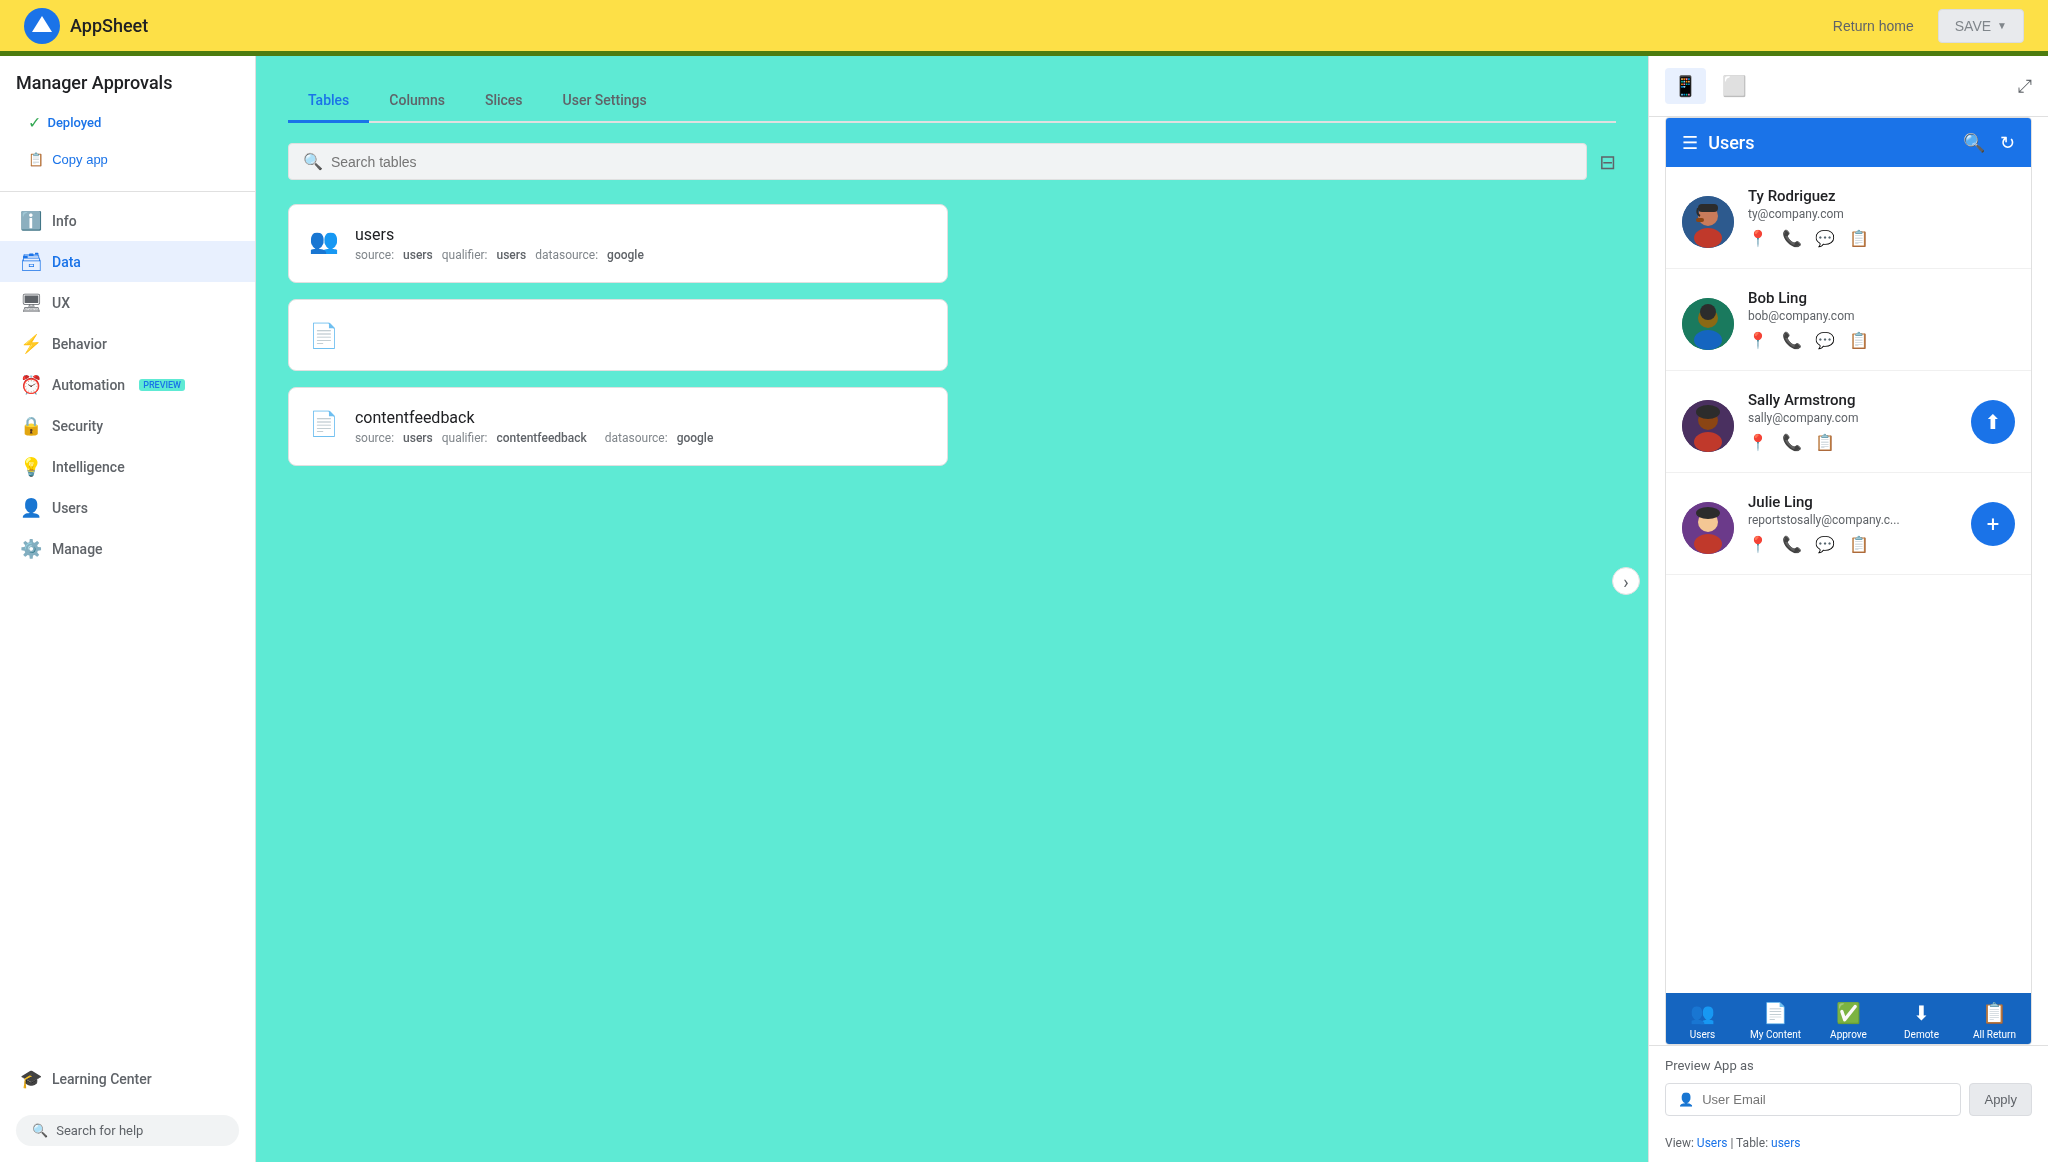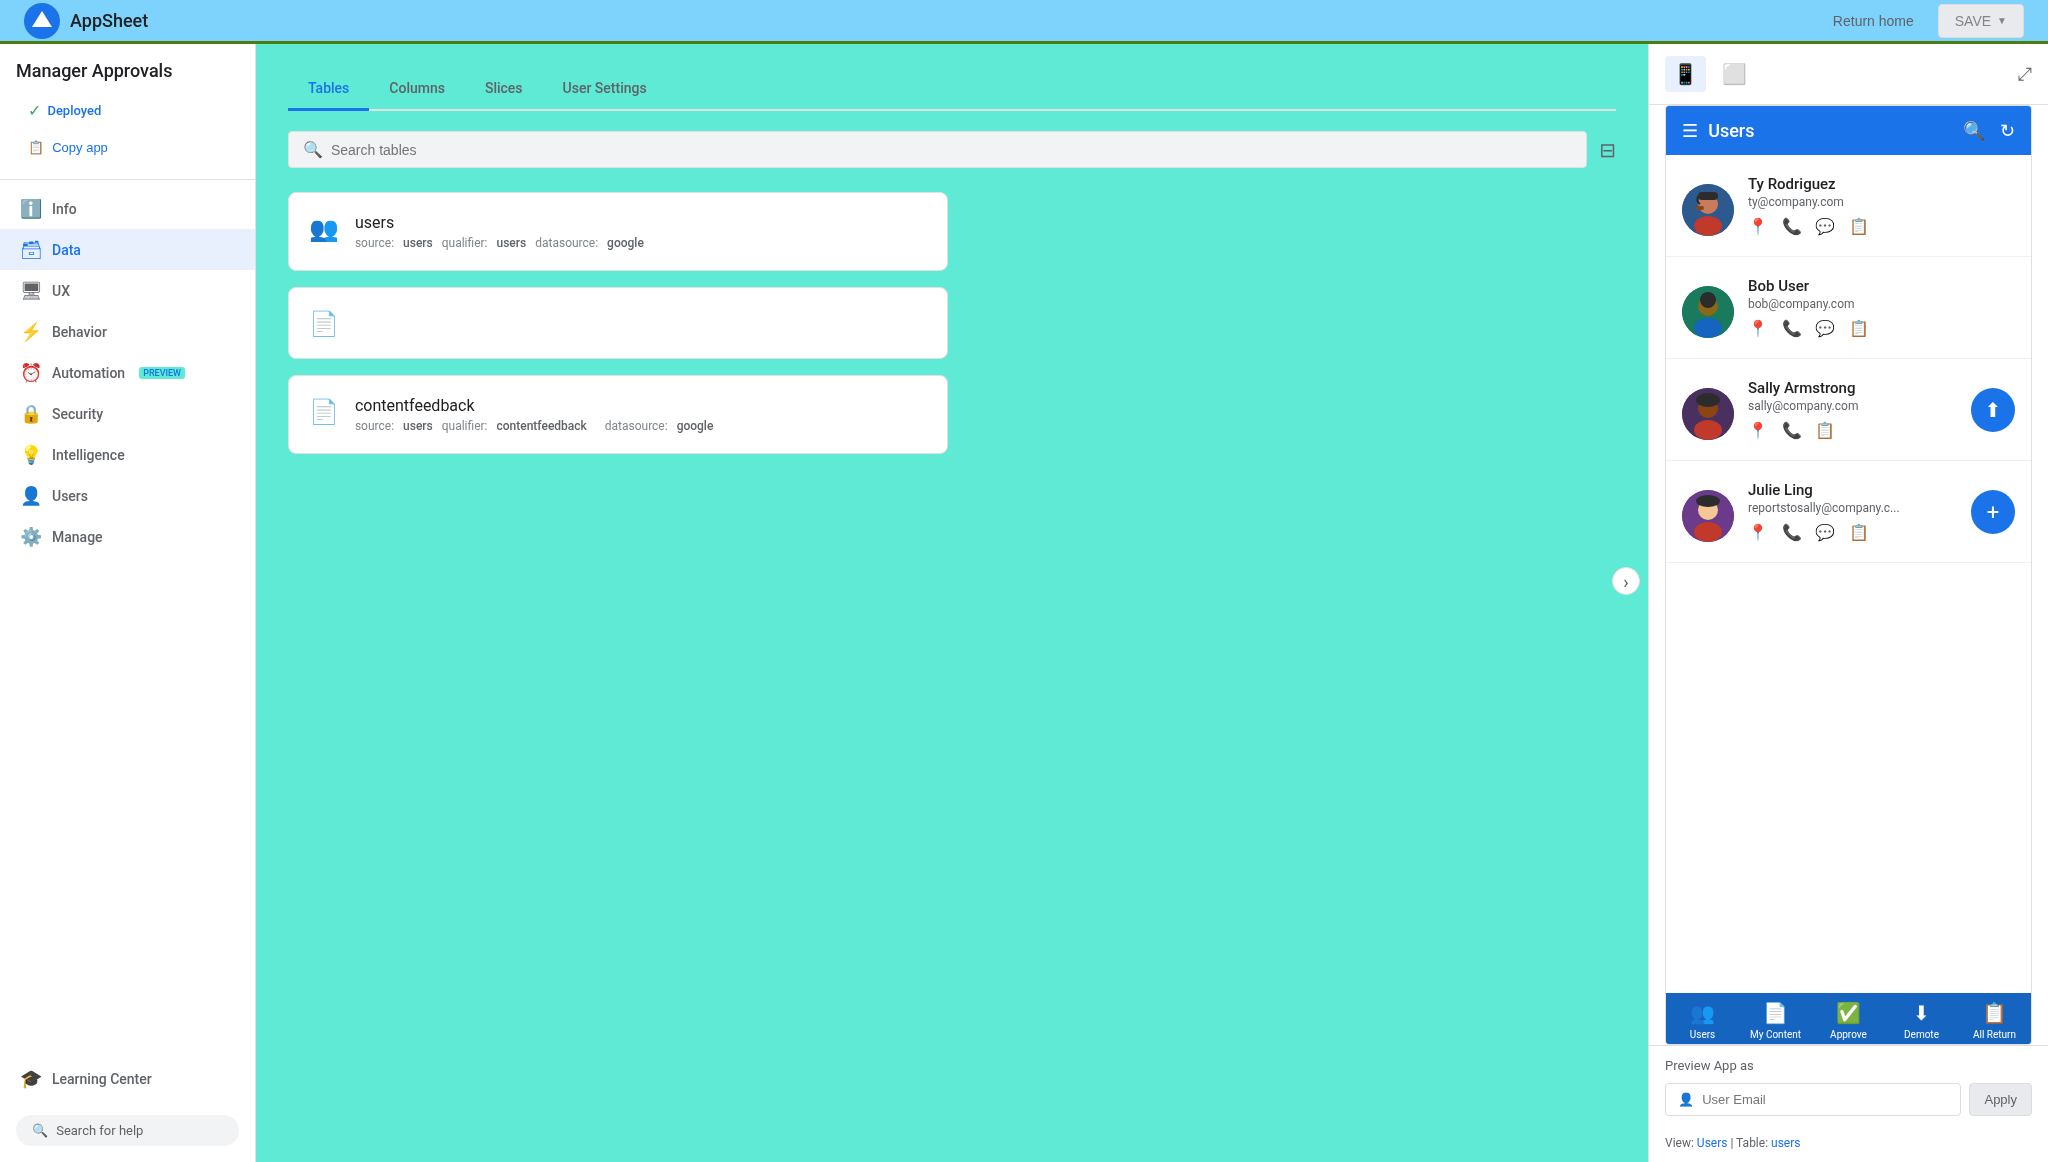--- a/index.html
+++ b/index.html
@@ -1,20 +1,20 @@
 <!DOCTYPE html>
 <html><head>
   <meta charset="utf-8">
   <style>
     * { box-sizing: border-box; margin: 0; padding: 0; }
     body { font-family: 'Roboto', Arial, sans-serif; background: #f8f9fa; color: #202124; font-size: 14px; overflow: hidden; }
 
     
     .app-container { display: flex; flex-direction: column; height: 100vh; }
-    .top-bar { display: flex; align-items: center; justify-content: space-between; background: #7dd3fc; border-bottom: 3px solid #4d7c0f; padding: 0 24px; height: 44px; flex-shrink: 0; }
+    .top-bar { display: flex; align-items: center; justify-content: space-between; background: #fde047; border-bottom: 5px solid #4d7c0f; padding: 0 24px; height: 56px; flex-shrink: 0; }
     .main-area { display: flex; flex: 1; overflow: hidden; }
     .sidebar { width: 256px; background: #fff; border-right: 1px solid #e0e0e0; display: flex; flex-direction: column; padding-top: 16px; flex-shrink: 0; }
     .content-area { flex: 1; background: #5eead4; padding: 24px 32px; overflow-y: auto; }
     .preview-panel { width: 400px; background: #fff; border-left: 1px solid #e0e0e0; display: flex; flex-direction: column; flex-shrink: 0; }
 
     
     .logo-area { display: flex; align-items: center; gap: 10px; }
     .logo-text { font-size: 18px; font-weight: 500; color: #202124; }
     .top-actions { display: flex; align-items: center; gap: 12px; }
     .return-home-btn { background: none; border: none; color: #5f6368; font-size: 14px; cursor: pointer; padding: 8px 12px; }
@@ -310,21 +310,21 @@
             <div class="user-item">
               <div class="avatar avatar-bob" style="background:#1a7a5e;">
                 <svg width="52" height="52" viewBox="0 0 52 52">
                   <circle cx="26" cy="26" r="26" fill="#1a7a5e"></circle>
                   <circle cx="26" cy="20" r="10" fill="#8B6914"></circle>
                   <ellipse cx="26" cy="42" rx="14" ry="10" fill="#1565c0"></ellipse>
                   <circle cx="26" cy="14" r="8" fill="#2c2c2c"></circle>
                 </svg>
               </div>
               <div class="user-details">
-                <div class="user-name">Bob User</div>
+                <div class="user-name">Bob Ling</div>
                 <div class="user-email">bob@company.com</div>
                 <div class="user-actions">
                   <span class="user-action-icon">📍</span>
                   <span class="user-action-icon">📞</span>
                   <span class="user-action-icon">💬</span>
                   <span class="user-action-icon">📋</span>
                 </div>
               </div>
             </div>
           </div>

